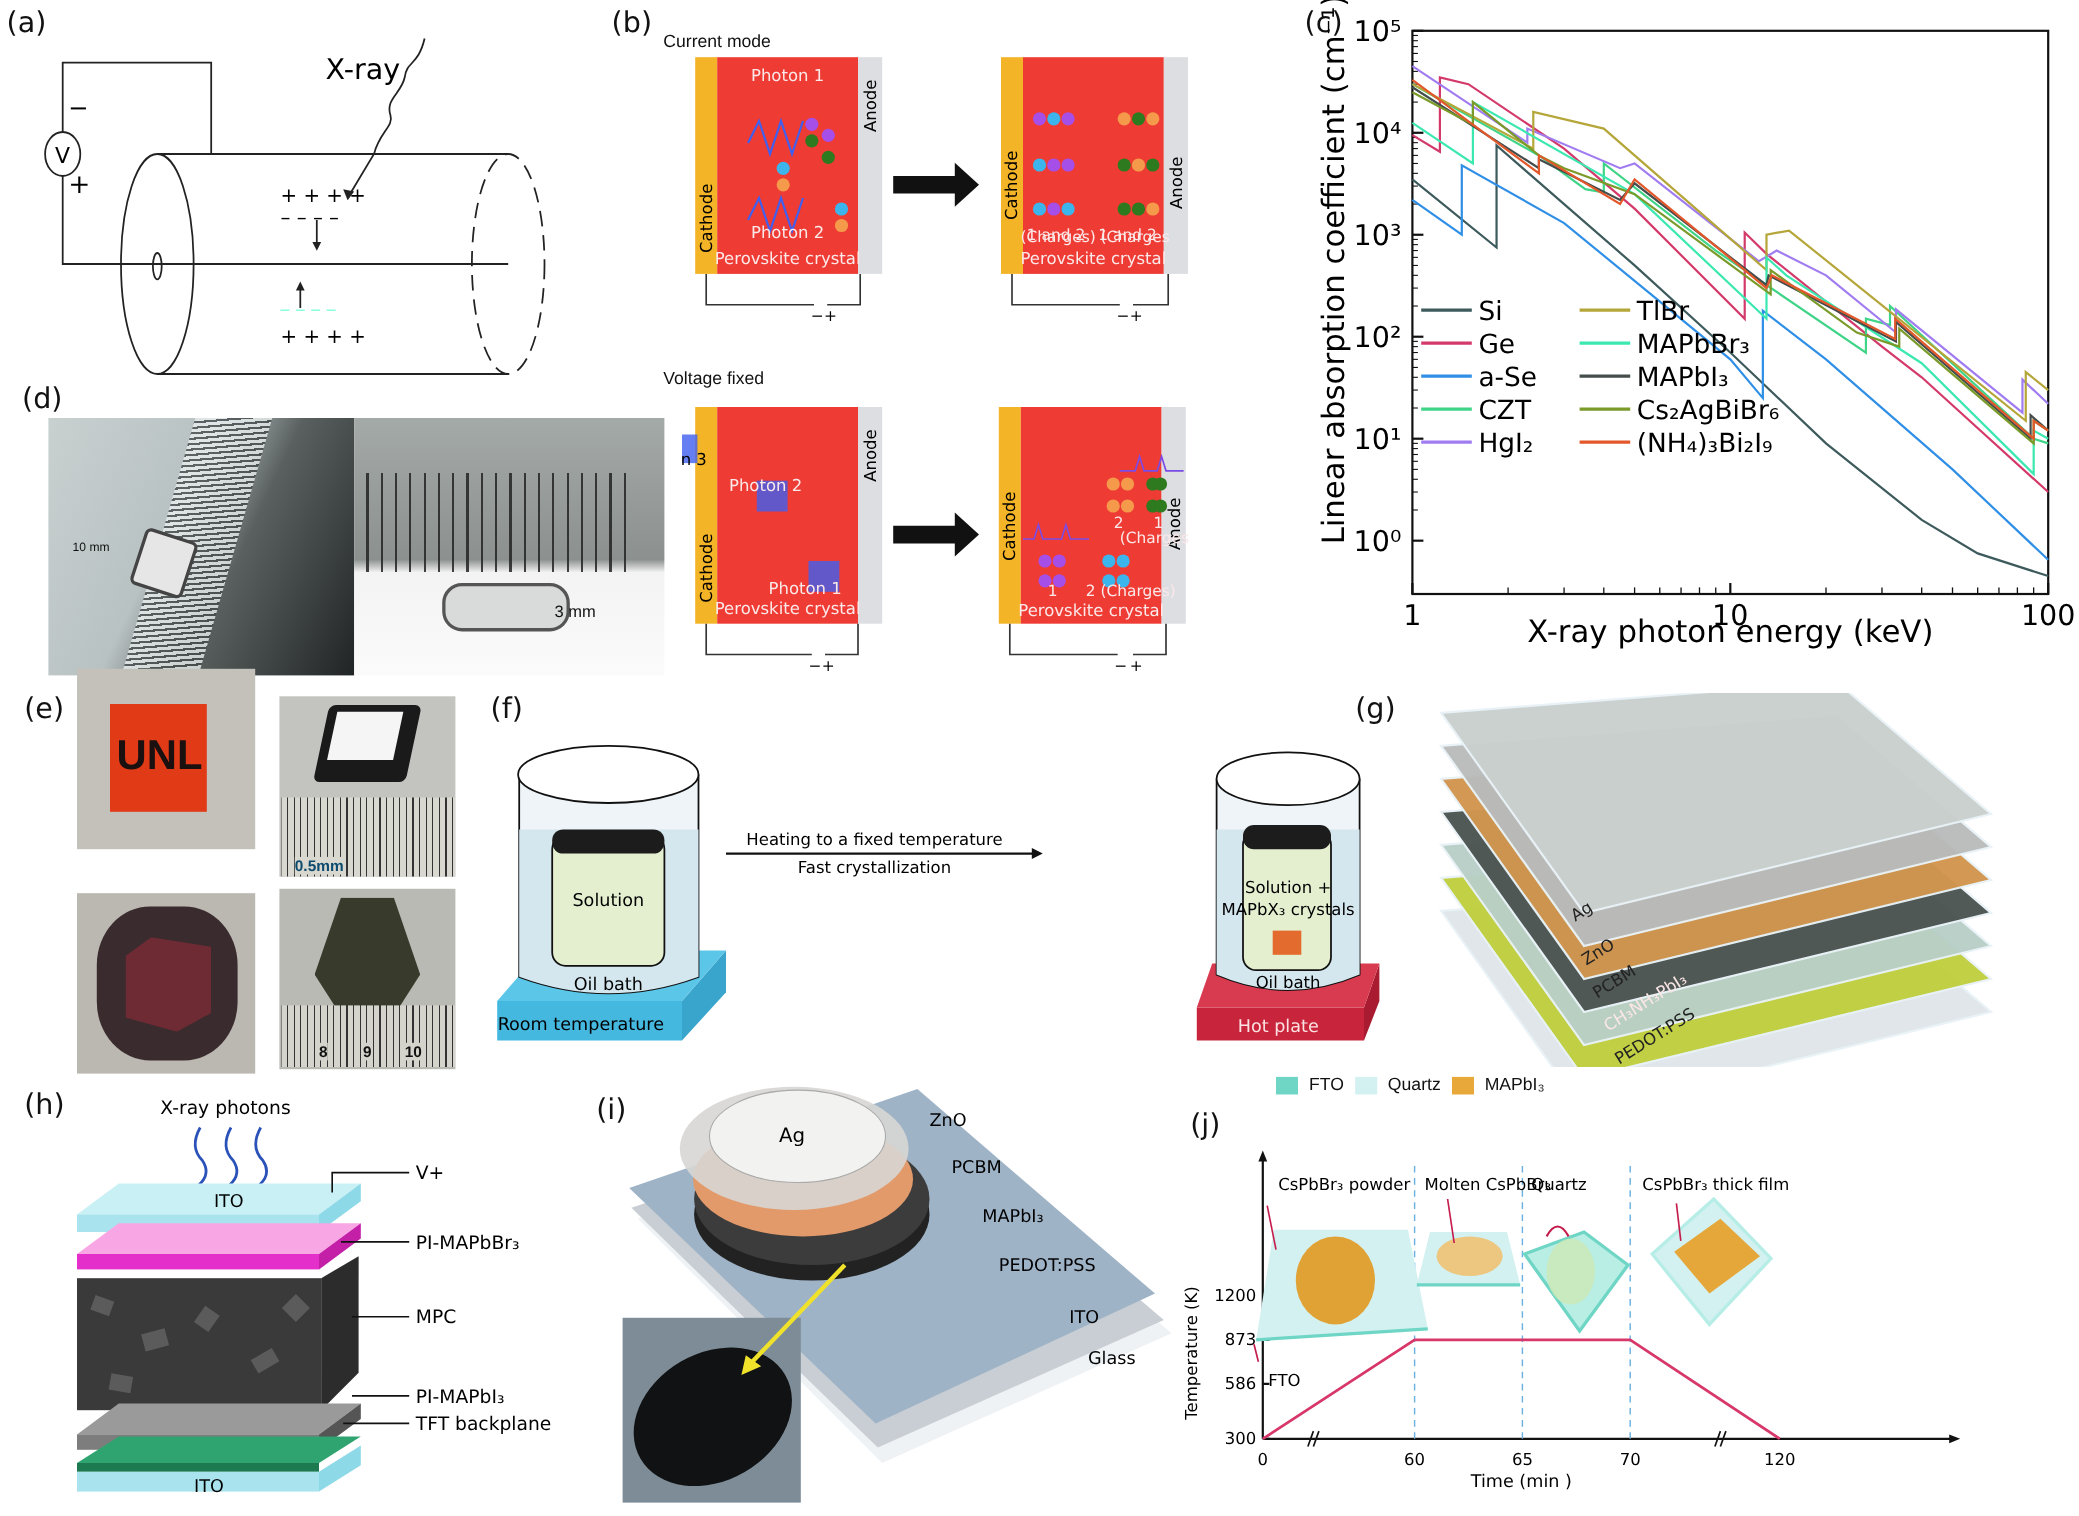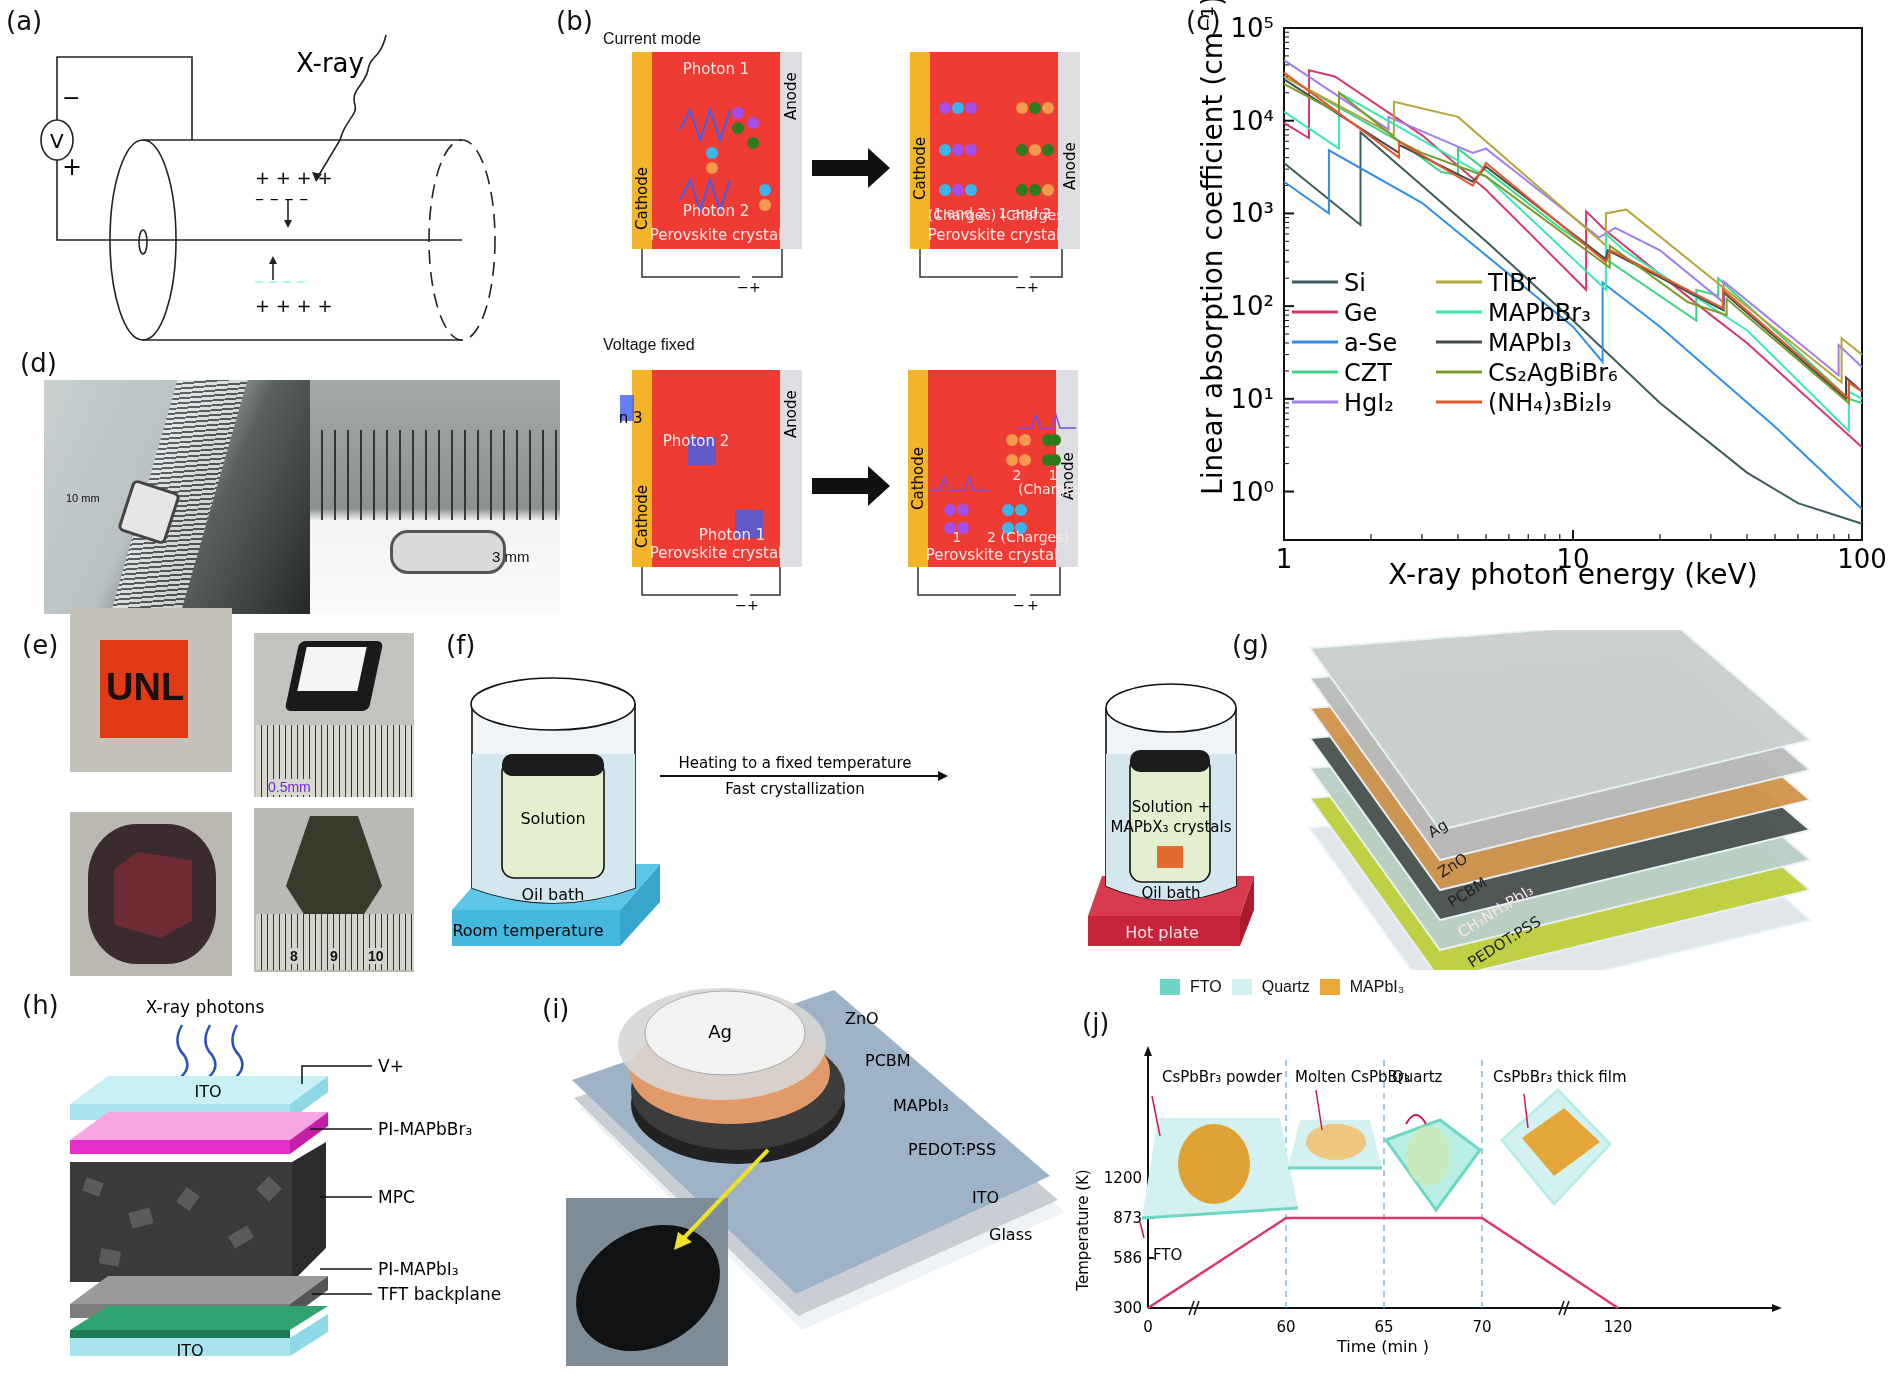--- a/index.html
+++ b/index.html
@@ -286,36 +286,36 @@
       <text x="308" y="411" font-size="24">(NH₄)₃Bi₂I₉</text>
     </g>
 </svg>
 
 <div class="plabel" style="left:20px;top:348px;">(d)</div>
 <div class="photo" style="left:44px;top:380px;width:278px;height:234px;background:linear-gradient(115deg,#c8d0d0 0%,#b9c2c3 40%,#5a6060 60%,#202425 100%);">
   <div class="abs" style="left:100px;top:0;width:70px;height:234px;background:repeating-linear-gradient(175deg,#e9eeee 0 3px,#454a4b 3px 5px);opacity:.8;transform:skewX(-16deg);"></div>
   <div class="abs" style="left:80px;top:105px;width:44px;height:48px;background:#e6e6e6;border:3px solid #444;transform:rotate(18deg);border-radius:6px;"></div>
   <div class="abs" style="left:22px;top:112px;font-size:11px;color:#111;">10 mm</div>
 </div>
-<div class="photo" style="left:310px;top:380px;width:250px;height:234px;background:linear-gradient(180deg,#a4aaa7 0%,#8c918f 55%,#f3f3f3 60%,#fbfbfb 100%);">
+<div class="photo" style="left:322px;top:380px;width:250px;height:234px;background:linear-gradient(180deg,#a4aaa7 0%,#8c918f 55%,#f3f3f3 60%,#fbfbfb 100%);padding-left:32px;">
   <div class="abs" style="left:0;top:50px;width:250px;height:90px;background:repeating-linear-gradient(90deg,transparent 0 11px,#222 11px 13px);opacity:.85;"></div>
   <div class="abs" style="left:80px;top:150px;width:110px;height:38px;background:#d9dbdb;border:3px solid #555;border-radius:18px;"></div>
   <div class="abs" style="left:182px;top:168px;font-size:15px;color:#111;">3 mm</div>
 </div>
 
 <div class="plabel" style="left:22px;top:630px;">(e)</div>
 <div class="photo" style="left:70px;top:608px;width:162px;height:164px;background:#c4c1bb;">
   <div class="abs" style="left:30px;top:32px;width:88px;height:98px;background:#e03a17;"></div>
   <div class="abs" style="left:36px;top:58px;font-size:38px;font-weight:bold;color:#1a1010;">UNL</div>
 </div>
 <div class="photo" style="left:254px;top:633px;width:160px;height:164px;background:#c3c4c0;">
   <div class="abs" style="left:38px;top:8px;width:84px;height:70px;background:#1a1a1a;transform:skewX(-12deg);border-radius:6px;"></div>
   <div class="abs" style="left:48px;top:14px;width:60px;height:44px;background:#f5f5f5;transform:skewX(-12deg);"></div>
   <div class="abs" style="left:2px;top:92px;width:158px;height:72px;background:repeating-linear-gradient(90deg,#d8d8d0 0 5px,#333 5px 6px);"></div>
-  <div class="abs" style="left:14px;top:146px;font-size:14px;font-weight:normal;color:#6d28d9;background:#d8d8d0;">0.5mm</div>
+  <div class="abs" style="left:14px;top:146px;font-size:14px;font-weight:bold;color:#0c4a6e;background:#d8d8d0;">0.5mm</div>
 </div>
 <div class="photo" style="left:70px;top:812px;width:162px;height:164px;background:#bbb7b1;">
   <div class="abs" style="left:18px;top:12px;width:128px;height:140px;background:#3a2b2e;border-radius:38%;"></div>
   <div class="abs" style="left:44px;top:40px;width:78px;height:86px;background:#6e2b34;clip-path:polygon(30% 0,100% 10%,100% 80%,60% 100%,0 85%,0 20%);"></div>
 </div>
 <div class="photo" style="left:254px;top:808px;width:160px;height:164px;background:#babab5;">
   <div class="abs" style="left:32px;top:8px;width:96px;height:100px;background:#383a2c;clip-path:polygon(25% 0,75% 0,100% 70%,80% 100%,20% 100%,0 70%);"></div>
   <div class="abs" style="left:2px;top:106px;width:158px;height:56px;background:repeating-linear-gradient(90deg,#d4d4cc 0 5px,#333 5px 6px);"></div>
   <div class="abs" style="left:36px;top:140px;font-size:14px;font-weight:bold;background:#d4d4cc;">8</div>
   <div class="abs" style="left:76px;top:140px;font-size:14px;font-weight:bold;background:#d4d4cc;">9</div>

